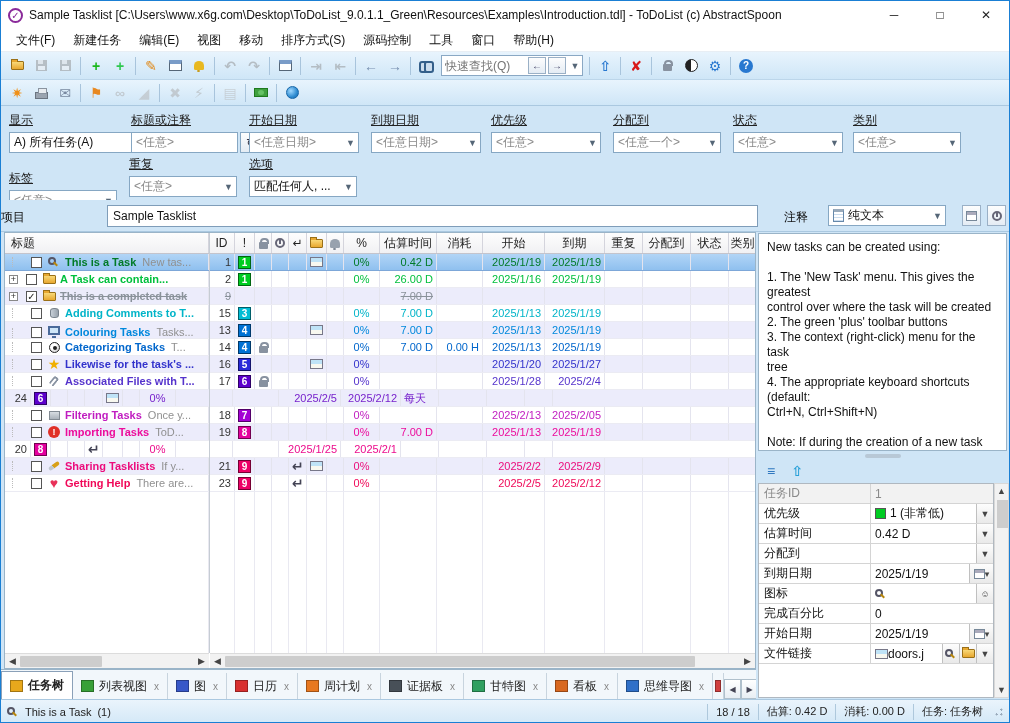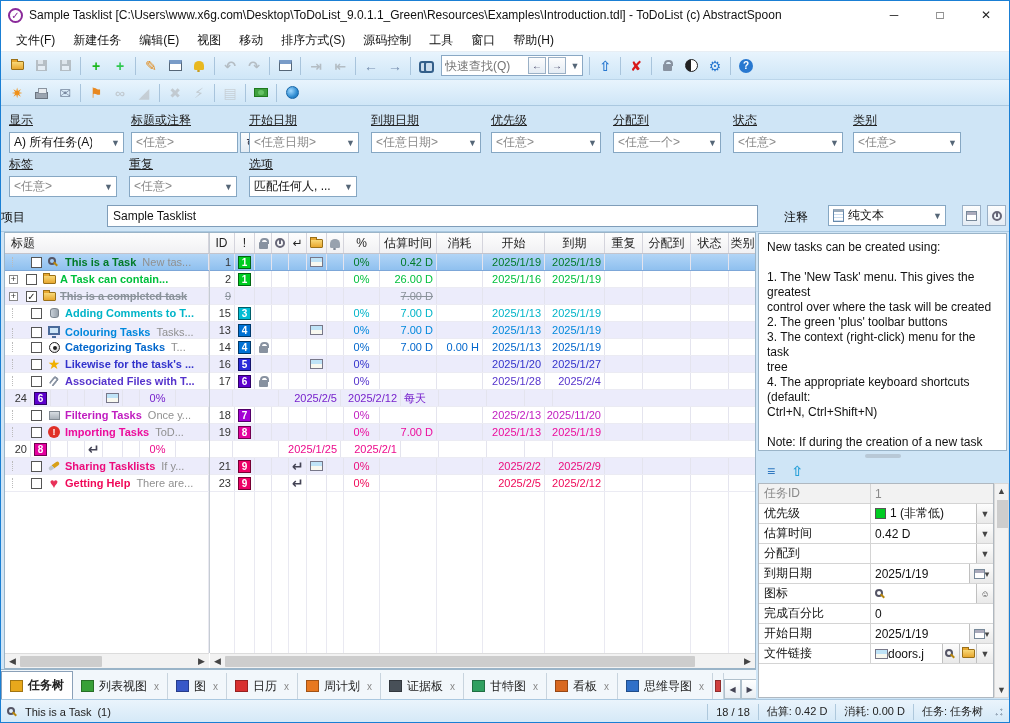--- a/index.html
+++ b/index.html
@@ -303,21 +303,21 @@
         <span class="ci i-money"></span>
       </span>
       <span class="tbsep"></span>
       <span class="tbbtn">
         <span class="ci i-globe"></span>
       </span>
     </div>
   <div class="filters" id="filters">
       <div class="fgroup" style="left: 8px; top: 6px; width: 115px;">
         <div class="flabel">显示</div>
-        <div class="combo black" style="width: 115px; gap: 16px;">
+        <div class="combo black" style="width: 135px; gap: 16px;">
           <span class="val">A)  所有任务(A)</span>
           <span class="arr">▼</span>
         </div>
       </div>
       <div class="fgroup" style="left: 130px; top: 6px; width: 131px;">
         <div class="flabel">标题或注释</div>
         <div style="display: flex;">
           <div class="combo" style="width: 107px;">
             <span class="val">&lt;任意&gt;</span>
           </div>
@@ -359,21 +359,21 @@
           <span class="arr">▼</span>
         </div>
       </div>
       <div class="fgroup" style="left: 852px; top: 6px; width: 108px;">
         <div class="flabel">类别</div>
         <div class="combo" style="width: 108px;">
           <span class="val">&lt;任意&gt;</span>
           <span class="arr">▼</span>
         </div>
       </div>
-      <div class="fgroup" style="left: 8px; top: 50px; width: 108px;">
+      <div class="fgroup" style="left: 8px; top: 64px; width: 108px;">
         <div class="flabel">标签</div>
         <div class="combo" style="width: 108px;">
           <span class="val">&lt;任意&gt;</span>
           <span class="arr">▼</span>
         </div>
       </div>
       <div class="fgroup" style="left: 128px; top: 50px; width: 108px;">
         <div class="flabel">重复</div>
         <div class="combo" style="width: 108px;">
           <span class="val">&lt;任意&gt;</span>
@@ -707,21 +707,21 @@
         </div>
         <div class="td c" style="width: 17px;"></div>
         <div class="td c" style="width: 17px;"></div>
         <div class="td c" style="width: 18px;"></div>
         <div class="td c" style="width: 20px;"></div>
         <div class="td c" style="width: 17px;"></div>
         <div class="td c" style="color: rgb(192, 28, 192); width: 36px;">0%</div>
         <div class="td r num" style="color: rgb(192, 28, 192); width: 57px;"></div>
         <div class="td r" style="color: rgb(192, 28, 192); width: 46px;"></div>
         <div class="td r" style="color: rgb(192, 28, 192); width: 62px;">2025/2/13</div>
-        <div class="td r" style="color: rgb(192, 28, 192); width: 60px;">2025/11/20</div>
+        <div class="td r" style="color: rgb(192, 28, 192); width: 60px;">2025/2/05</div>
         <div class="td" style="padding-left: 3px; color: rgb(192, 28, 192); width: 38px;"></div>
         <div class="td" style="width: 48px;"></div>
         <div class="td" style="width: 38px;"></div>
         <div class="td" style="width: 28px;"></div>
       </div>
       <div class="trow stripe">
         <div class="td titlecell" style="width: 204px;">
           <span class="expsp"></span>
           <span class="cb"></span>
           <span class="ticon">

